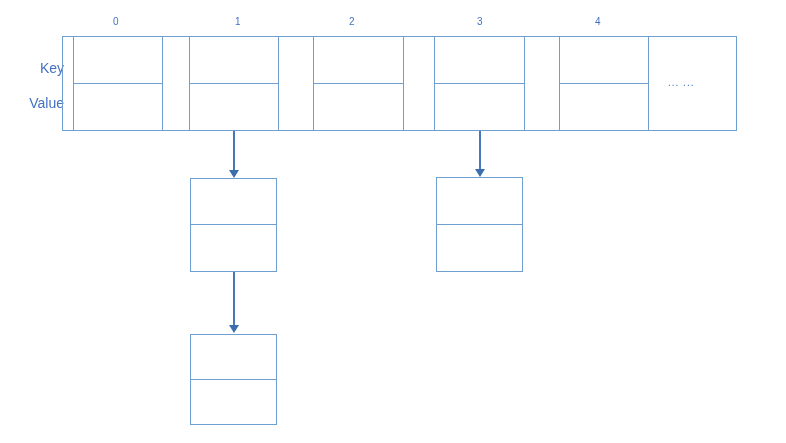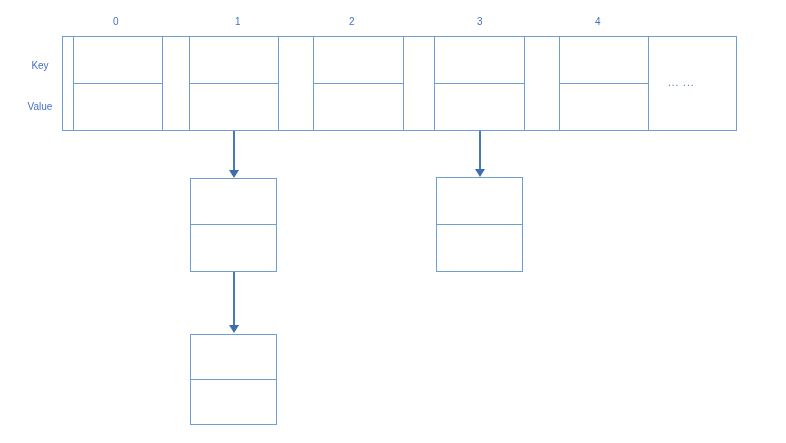--- a/index.html
+++ b/index.html
@@ -20,27 +20,27 @@
     text-align:center;
     width:40px;
     top:16px;
     letter-spacing:0.2px;
   }
 
   
   .row-label{
     position:absolute;
     left:16px;
-    font-size:10px;
+    font-size:14px;
     color:#4472c4;
     width:48px;
-    text-align:center;
+    text-align:right;
   }
   .row-label.key{top:60px;}
-  .row-label.value{top:101px;}
+  .row-label.value{top:95px;}
 
   
   .array-frame{
     position:absolute;
     left:62px;top:36px;
     width:675px;height:95px;
     box-sizing:border-box;
     border:1.4px solid #6f9fd0;
   }
 

